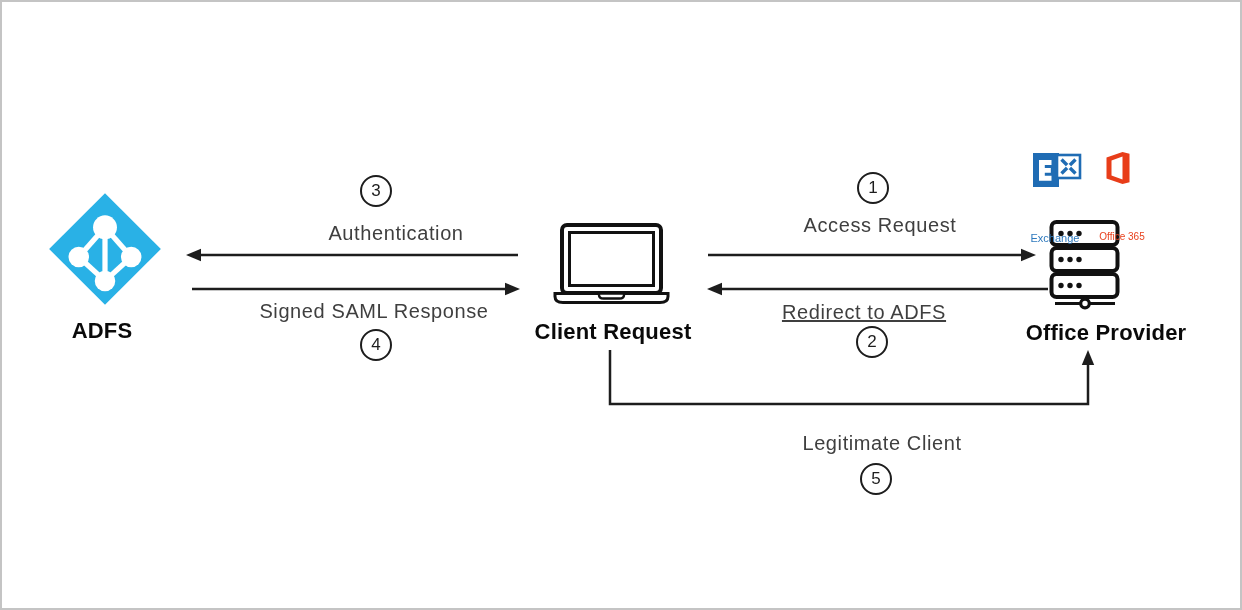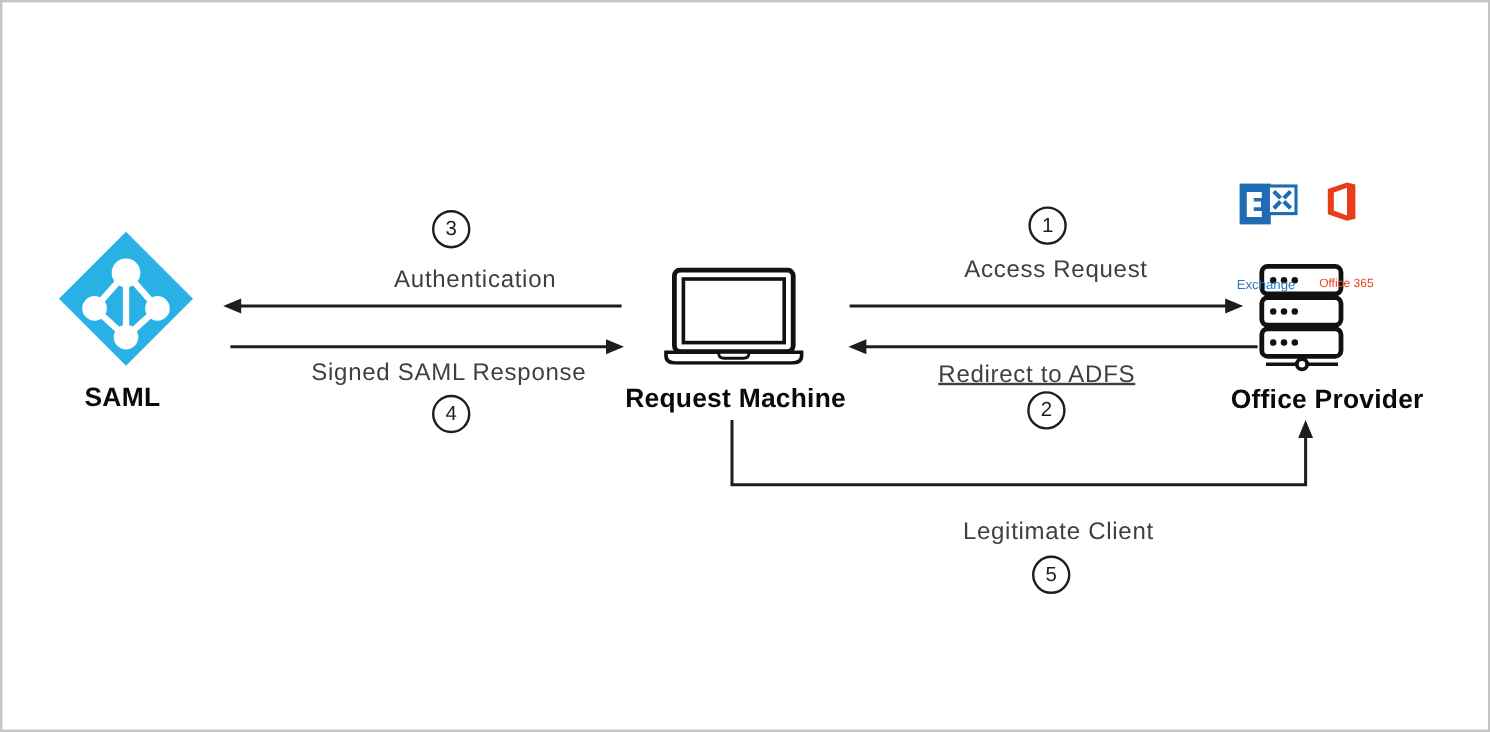--- a/index.html
+++ b/index.html
@@ -92,31 +92,31 @@
       <line x1="27" y1="57" x2="50" y2="78"></line>
       <line x1="73" y1="57" x2="50" y2="78"></line>
     </g>
     <g fill="#ffffff">
       <circle cx="50" cy="31" r="10.5"></circle>
       <circle cx="27" cy="57" r="9"></circle>
       <circle cx="73" cy="57" r="9"></circle>
       <circle cx="50" cy="78" r="9"></circle>
     </g>
   </svg>
-  <div class="node-label" style="left:100px;top:316px;">SAML</div>
+  <div class="node-label" style="left:100px;top:316px;">ADFS</div>
 
   <svg class="abs" style="left:551px;top:221px;" width="117" height="81" viewBox="0 0 117 81" xmlns="http://www.w3.org/2000/svg">
     <g stroke="#111111" fill="none">
       <rect x="9" y="2" width="99" height="68" rx="5" stroke-width="4"></rect>
       <rect x="16.5" y="9.5" width="84" height="53" stroke-width="3" fill="#ffffff"></rect>
       <path d="M 2,70.5 L 115,70.5 L 115,73.5 Q 115,79.5 107,79.5 L 10,79.5 Q 2,79.5 2,73.5 Z" stroke-width="3"></path>
       <path d="M 46,70.5 L 71,70.5 L 71,72 Q 71,75.5 66.5,75.5 L 50.5,75.5 Q 46,75.5 46,72 Z" stroke-width="2.4" fill="#ffffff"></path>
     </g>
   </svg>
-  <div class="node-label" style="left:611px;top:317px;">Request Machine</div>
+  <div class="node-label" style="left:611px;top:317px;">Client Request</div>
 
   <svg class="abs" style="left:1047px;top:218px;" width="71" height="90" viewBox="0 0 71 90" xmlns="http://www.w3.org/2000/svg">
     <g stroke="#111111" fill="none">
       <rect x="2.5" y="2" width="66" height="23" rx="5" stroke-width="4"></rect>
       <rect x="2.5" y="28" width="66" height="23" rx="5" stroke-width="4"></rect>
       <rect x="2.5" y="54" width="66" height="23" rx="5" stroke-width="4"></rect>
       <line x1="6" y1="83.5" x2="66" y2="83.5" stroke-width="3"></line>
       <line x1="36" y1="77" x2="36" y2="80" stroke-width="3"></line>
       <circle cx="36" cy="83.5" r="4.3" stroke-width="3.2" fill="#ffffff"></circle>
     </g>

